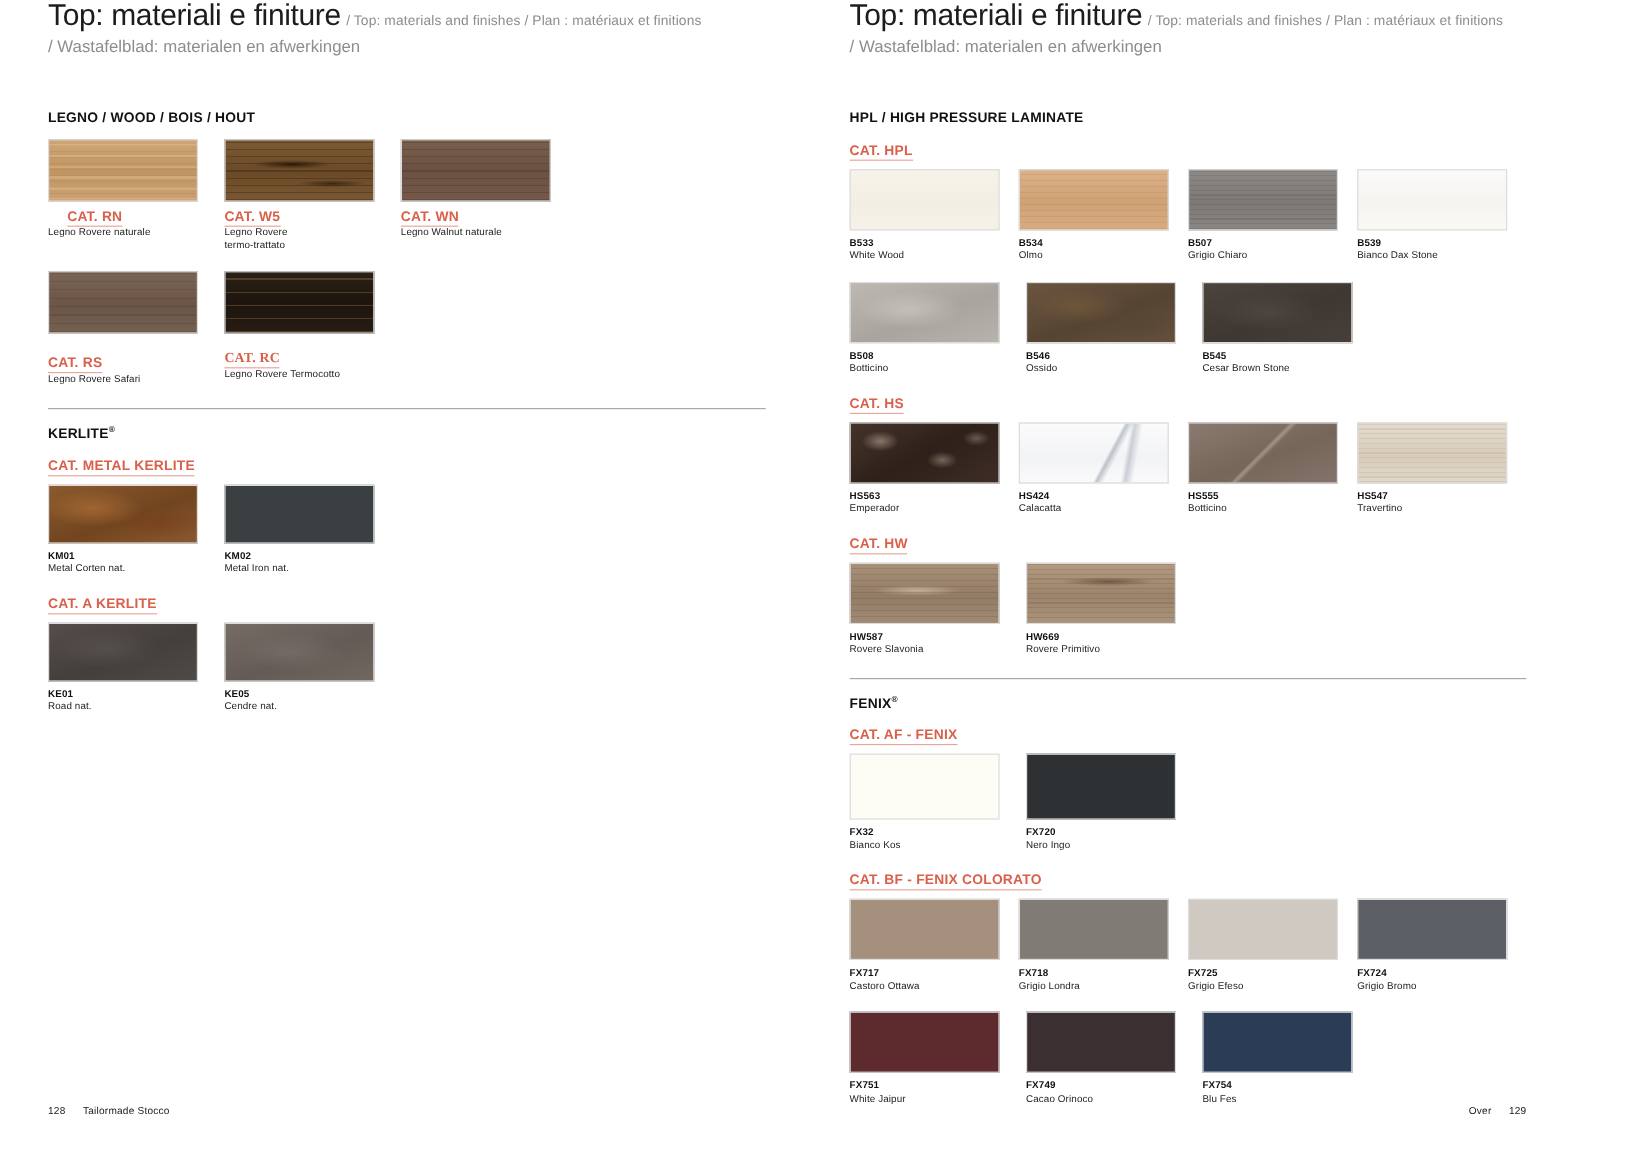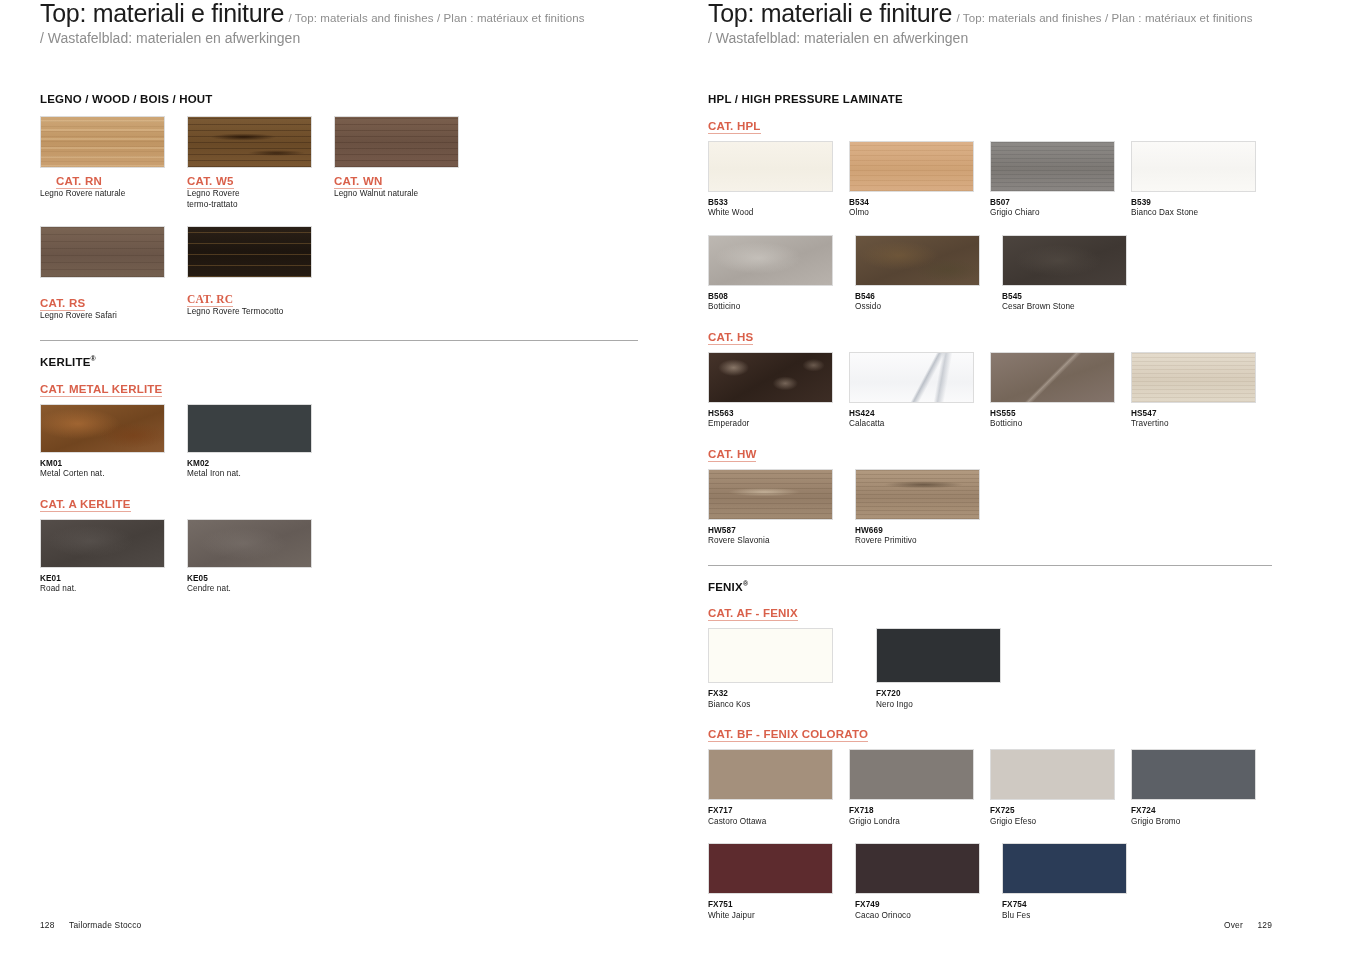--- a/index.html
+++ b/index.html
@@ -372,21 +372,21 @@
               <div class="swatch tx-hw669" style="background-color: rgb(167, 144, 121);"></div>
               <div class="code">HW669</div>
               <div class="name">Rovere Primitivo</div>
             </div>
           </div>
         </div>
         <div class="section fenix">
           <hr class="divider">
           <div class="section-title">FENIX<sup>®</sup></div>
           <div><div class="cat-title">CAT. AF - FENIX</div></div>
-          <div class="row" style="margin-bottom: 14px; gap: 21px;">
+          <div class="row" style="margin-bottom: 14px;">
             <div class="cell">
               <div class="swatch fenix-af" style="background-color: rgb(253, 252, 245); height: 55px;"></div>
               <div class="code">FX32</div>
               <div class="name">Bianco Kos</div>
             </div>
             <div class="cell">
               <div class="swatch fenix-af" style="background-color: rgb(46, 49, 52); height: 55px;"></div>
               <div class="code">FX720</div>
               <div class="name">Nero Ingo</div>
             </div>

